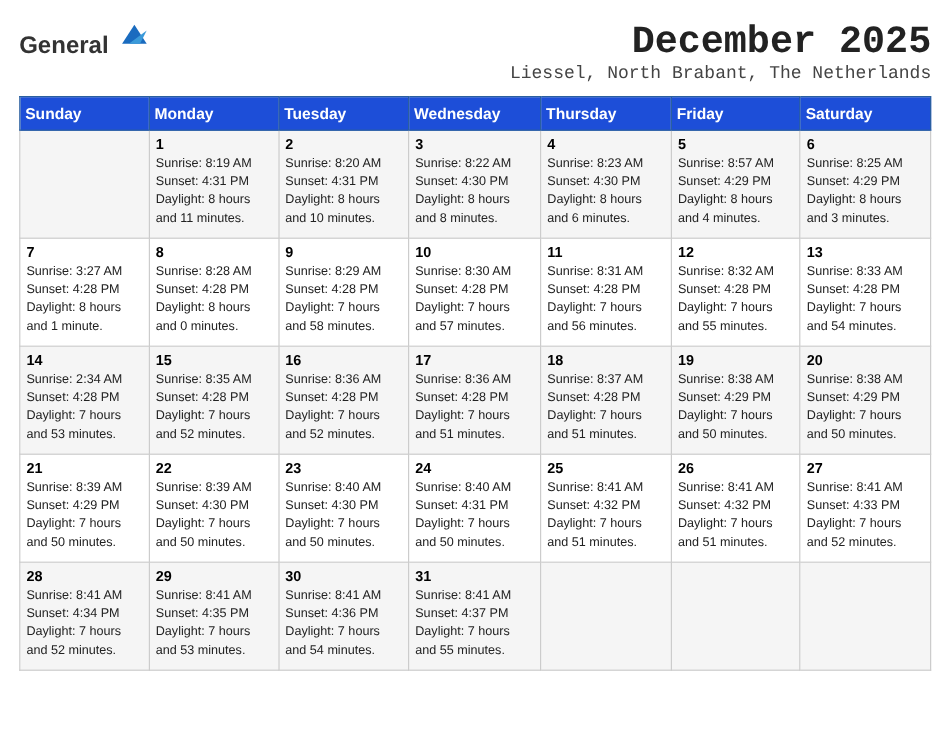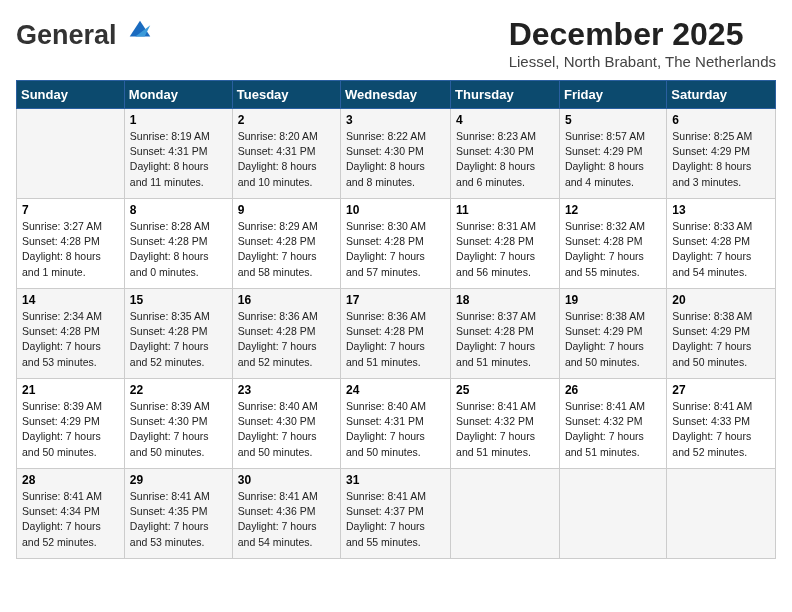--- a/index.html
+++ b/index.html
@@ -14,50 +14,51 @@
       display: flex;
       justify-content: space-between;
       align-items: flex-start;
       margin-bottom: 10px;
     }
     .logo {
       display: flex;
       align-items: center;
     }
     .logo-text {
-      font-size: 27px;
+      font-size: 20px;
       font-weight: bold;
       line-height: 1.1;
     }
     .logo-general { color: #333; }
     .logo-blue { color: #1a6bbf; }
     .logo-icon {
       width: 28px;
       height: 28px;
       margin-left: 2px;
     }
     .title-block {
-      text-align: left;
+      text-align: right;
+      font-family: Liberation Mono, monospace;
     }
     .month-title {
       font-size: 32px;
       font-weight: bold;
       color: #222;
     }
     .location-title {
       font-size: 15px;
       color: #444;
     }
     table {
       width: 100%;
       border-collapse: collapse;
       font-size: 11px;
     }
     thead tr {
-      background-color: #0c4a6e;
+      background-color: #1d4ed8;
       color: #fff;
     }
     thead th {
       padding: 6px 4px;
       text-align: left;
       font-size: 13px;
       font-weight: bold;
       border: 1px solid #2a5fa0;
     }
     tbody tr {

